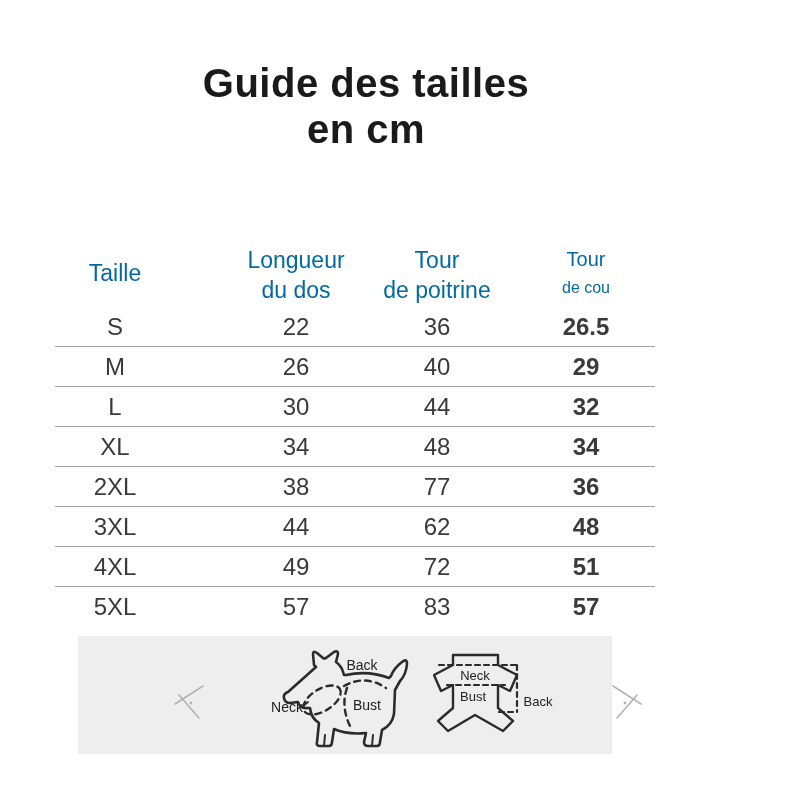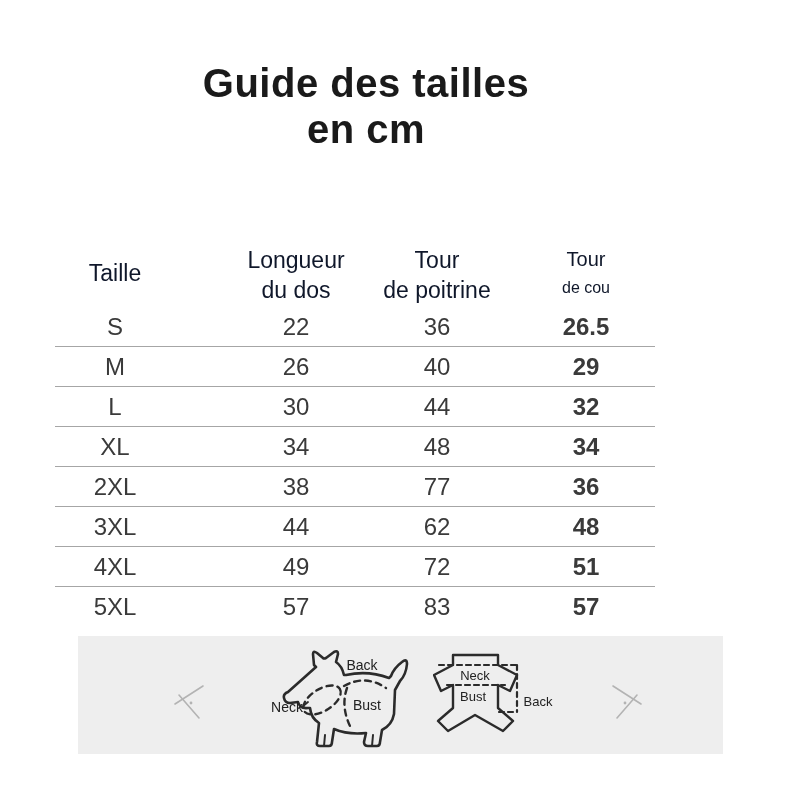--- a/index.html
+++ b/index.html
@@ -16,21 +16,21 @@
     text-align:center; color:#1a1a1a;
     font-size:40px; font-weight:bold; line-height:46px; letter-spacing:0.5px;
   }
 
   
   .size-table {
     position:absolute; left:55px; top:238px; width:600px;
     --c1:60px; --c2:241px; --c3:382px; --c4:531px;
     color:#3a3a3a;
   }
-  .thead { position:relative; height:69px; color:#0f172a; }
+  .thead { position:relative; height:69px; color:#0369a1; }
   .hdr { position:absolute; transform:translateX(-50%); text-align:center;
          font-size:23px; line-height:30px; white-space:nowrap; }
   .hdr-1 { left:var(--c1); top:20px; }
   .hdr-2 { left:var(--c2); top:7px; }
   .hdr-3 { left:var(--c3); top:7px; }
   .hdr-4 { left:var(--c4); top:7px; }
   .hdr-4 .hline1 { font-size:20px; line-height:28px; }
   .hdr-4 .hline2 { font-size:16px; }
 
   .tbody .trow {
@@ -42,21 +42,21 @@
     position:absolute; top:50%; transform:translate(-50%,-50%);
     font-size:24px; white-space:nowrap;
   }
   .cell.c1 { left:var(--c1); }
   .cell.c2 { left:var(--c2); }
   .cell.c3 { left:var(--c3); }
   .cell.c4 { left:var(--c4);font-weight:bold; }
 
   
   .diagram-band {
-    position:absolute; left:78px; top:636px; width:645px; height:118px;
+    position:absolute; left:78px; top:636px; width:534px; height:118px;
     background:#eeeeee;
   }
   .arrow-btn {
     position:absolute; width:46px; height:46px; top:38px;
     background:none; border:none; padding:0; cursor:pointer;
   }
   .arrow-prev { left:87px; }
   .arrow-next { left:527px; }
 
   .dog-figure { position:absolute; left:194px; top:14px; }

